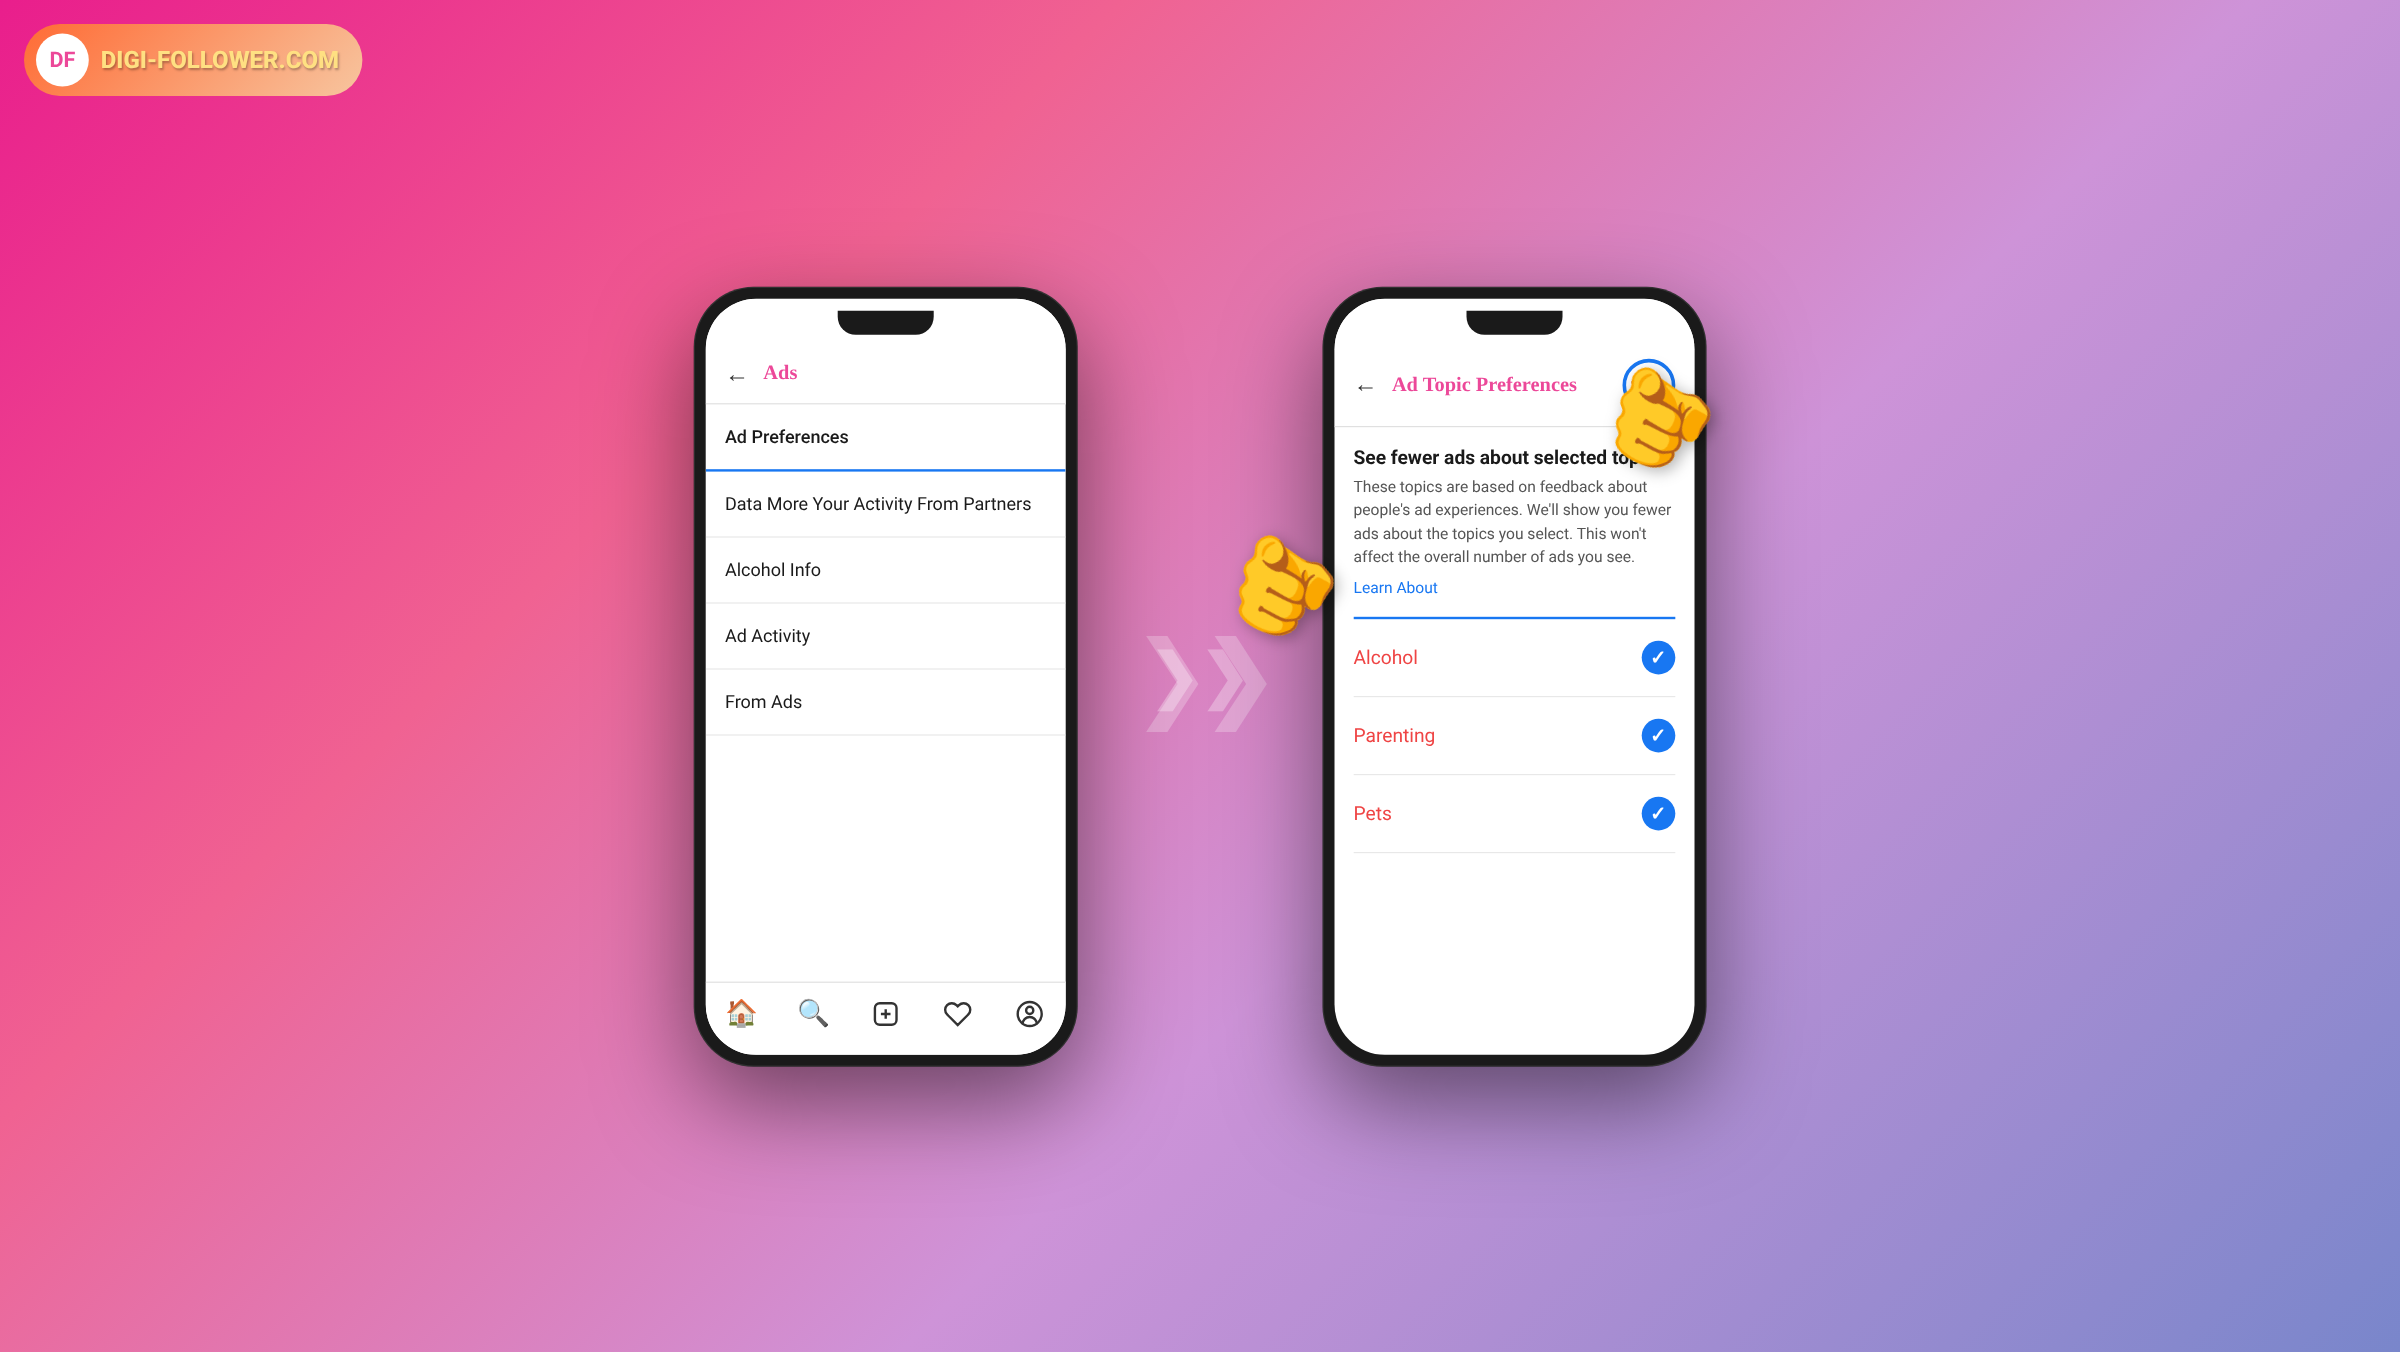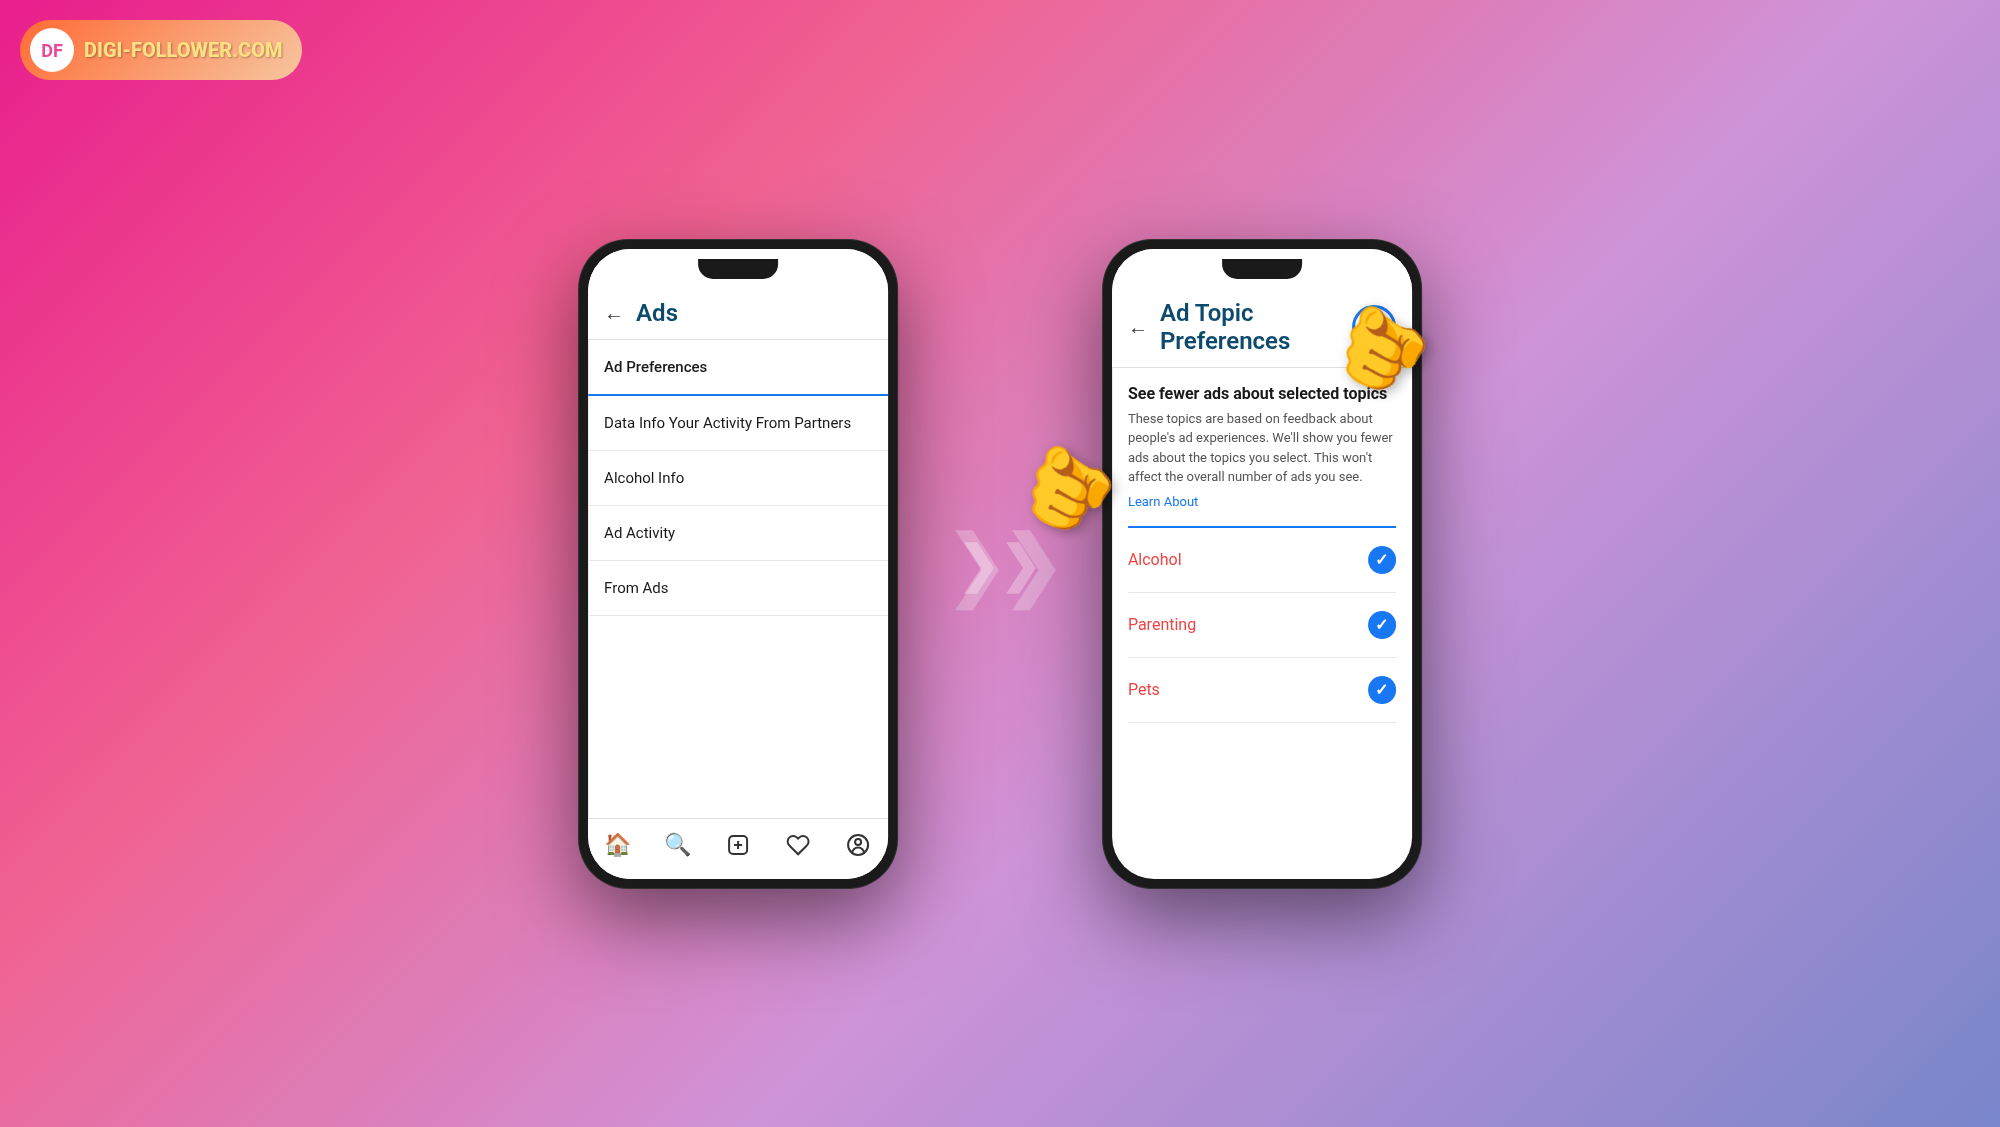--- a/index.html
+++ b/index.html
@@ -116,24 +116,25 @@
     }
 
     .back-arrow {
       font-size: 20px;
       color: #333;
       margin-right: 12px;
       cursor: pointer;
     }
 
     .screen-title {
-      font-size: 24px;
+      font-size: 17px;
       font-weight: 600;
-      color: #0c4a6e;
+      color: #ec4899;
       flex: 1;
+      font-family: Liberation Serif, serif;
     }
 
     .save-button {
       width: 44px;
       height: 44px;
       border-radius: 50%;
       border: 3px solid #1877f2;
       background: white;
       color: #c2410c;
       font-size: 13px;
@@ -303,21 +304,21 @@
       <div class="screen-header">
         <span class="back-arrow">←</span>
         <span class="screen-title">Ads</span>
       </div>
 
       <div class="menu-list">
         <div class="menu-item highlighted">
           <span>Ad Preferences</span>
         </div>
         <div class="menu-item">
-          <span>Data Info Your Activity From Partners</span>
+          <span>Data More Your Activity From Partners</span>
         </div>
         <div class="menu-item">
           <span>Alcohol Info</span>
         </div>
         <div class="menu-item">
           <span>Ad Activity</span>
         </div>
         <div class="menu-item">
           <span>From Ads</span>
         </div>

